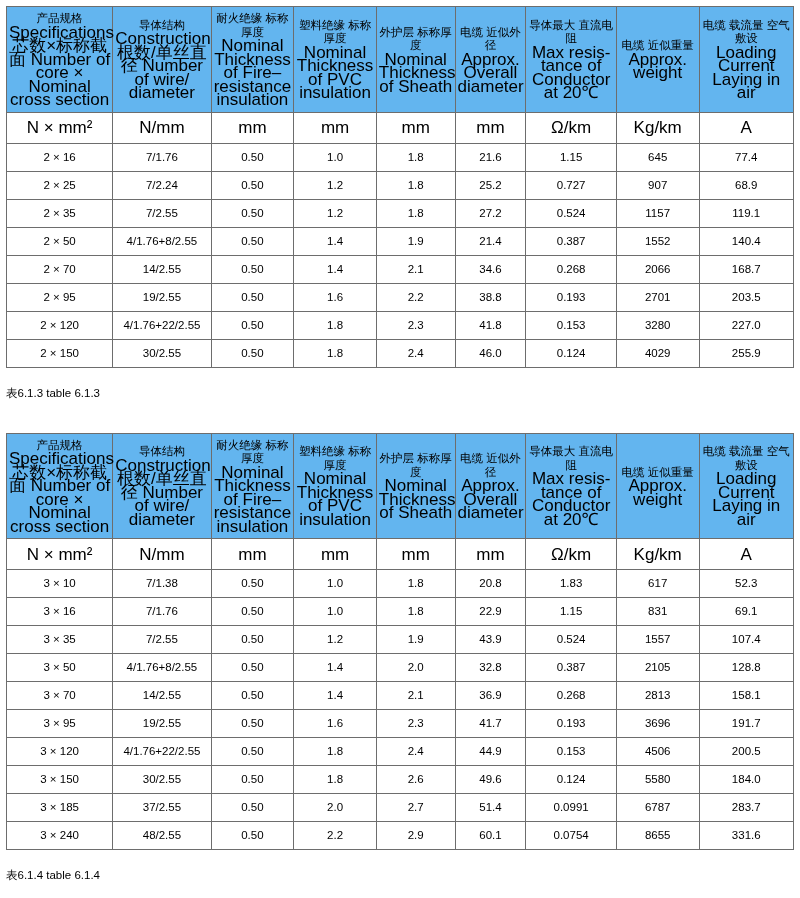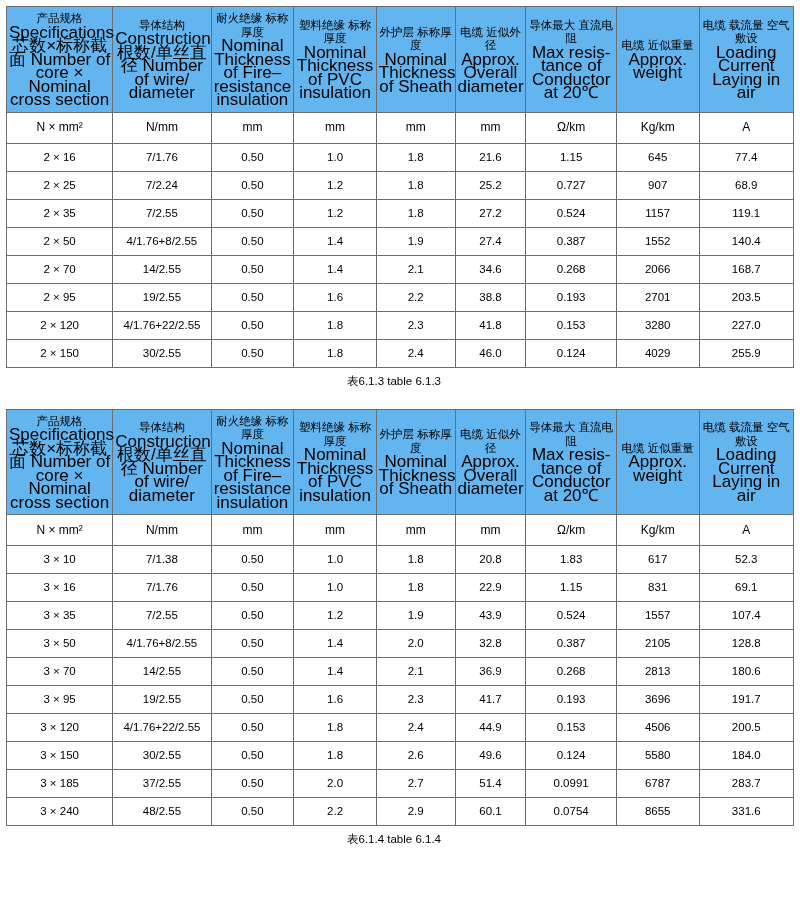--- a/index.html
+++ b/index.html
@@ -45,31 +45,31 @@
     font-weight: normal;
     font-size: 11.5px;
     display: block;
   }
   table.spec thead th .en {
     display: block;
     font-size: 17px;
   }
   table.spec tbody tr.units td {
     height: 24px;
-    font-size: 12px;
+    font-size: 17px;
   }
   table.spec tbody tr.data td {
     height: 21px;
   }
   .caption {
-    text-align: center;
+    text-align: left;
     font-size: 11.5px;
     padding: 6px 12px 0 0;
     width: 788px;
-    margin: 0 auto;
+    margin: 12px auto;
     box-sizing: border-box;
   }
   .gap {
     height: 20px;
   }
 </style>
 </head>
 <body>
 
 <div class="page">
@@ -171,21 +171,21 @@
         <td>0.524</td>
         <td>1157</td>
         <td>119.1</td>
       </tr>
       <tr class="data">
         <td>2 × 50</td>
         <td>4/1.76+8/2.55</td>
         <td>0.50</td>
         <td>1.4</td>
         <td>1.9</td>
-        <td>27.4</td>
+        <td>21.4</td>
         <td>0.387</td>
         <td>1552</td>
         <td>140.4</td>
       </tr>
       <tr class="data">
         <td>2 × 70</td>
         <td>14/2.55</td>
         <td>0.50</td>
         <td>1.4</td>
         <td>2.1</td>
@@ -345,21 +345,21 @@
       </tr>
       <tr class="data">
         <td>3 × 70</td>
         <td>14/2.55</td>
         <td>0.50</td>
         <td>1.4</td>
         <td>2.1</td>
         <td>36.9</td>
         <td>0.268</td>
         <td>2813</td>
-        <td>180.6</td>
+        <td>158.1</td>
       </tr>
       <tr class="data">
         <td>3 × 95</td>
         <td>19/2.55</td>
         <td>0.50</td>
         <td>1.6</td>
         <td>2.3</td>
         <td>41.7</td>
         <td>0.193</td>
         <td>3696</td>

